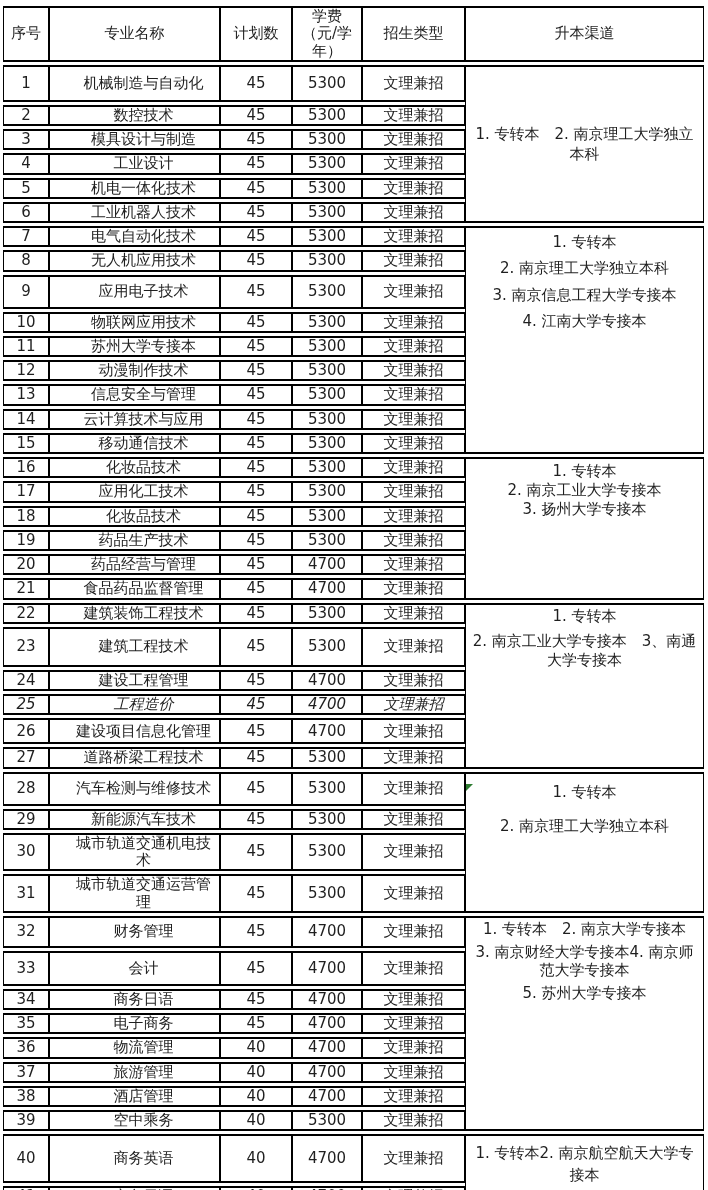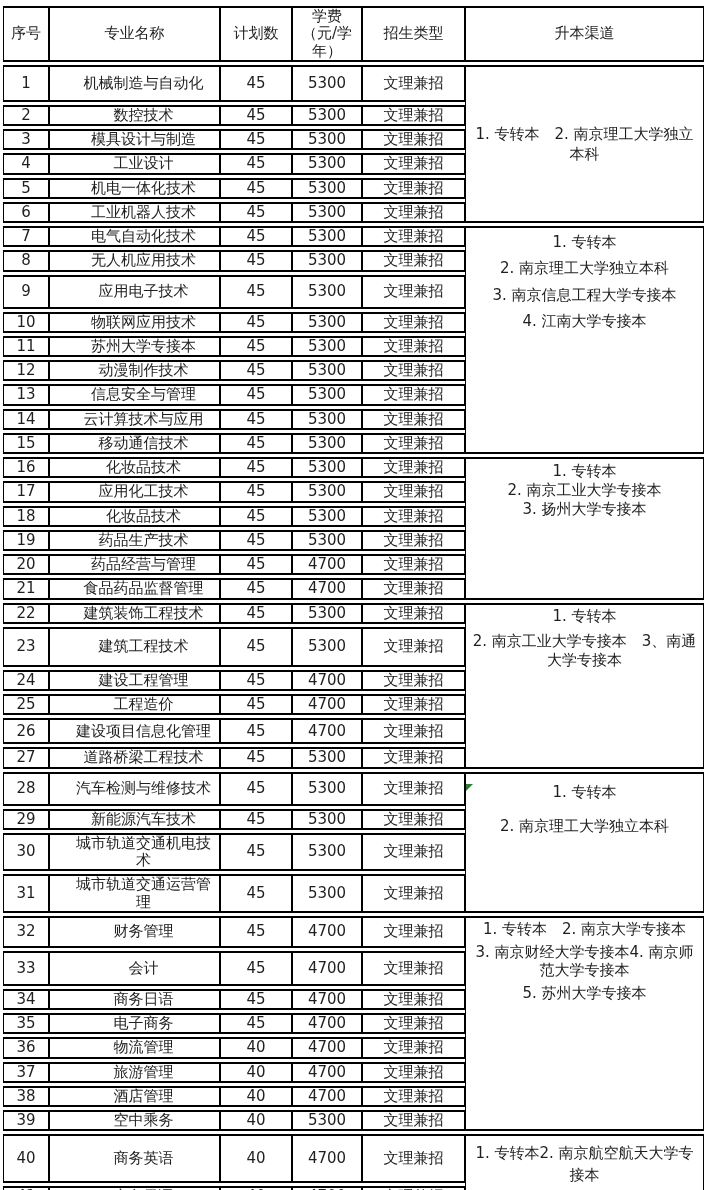--- a/index.html
+++ b/index.html
@@ -255,21 +255,21 @@
           <td class="col-fee">5300</td>
           <td class="col-type">文理兼招</td>
         </tr>
         <tr style="height: 16px;">
           <td class="col-index">24</td>
           <td class="col-major">建设工程管理</td>
           <td class="col-plan">45</td>
           <td class="col-fee">4700</td>
           <td class="col-type">文理兼招</td>
         </tr>
-        <tr style="height: 16px;">
+        <tr style="height: 16px; font-style: italic;">
           <td class="col-index">25</td>
           <td class="col-major">工程造价</td>
           <td class="col-plan">45</td>
           <td class="col-fee">4700</td>
           <td class="col-type">文理兼招</td>
         </tr>
         <tr style="height: 26px;">
           <td class="col-index">26</td>
           <td class="col-major">建设项目信息化管理</td>
           <td class="col-plan">45</td>

